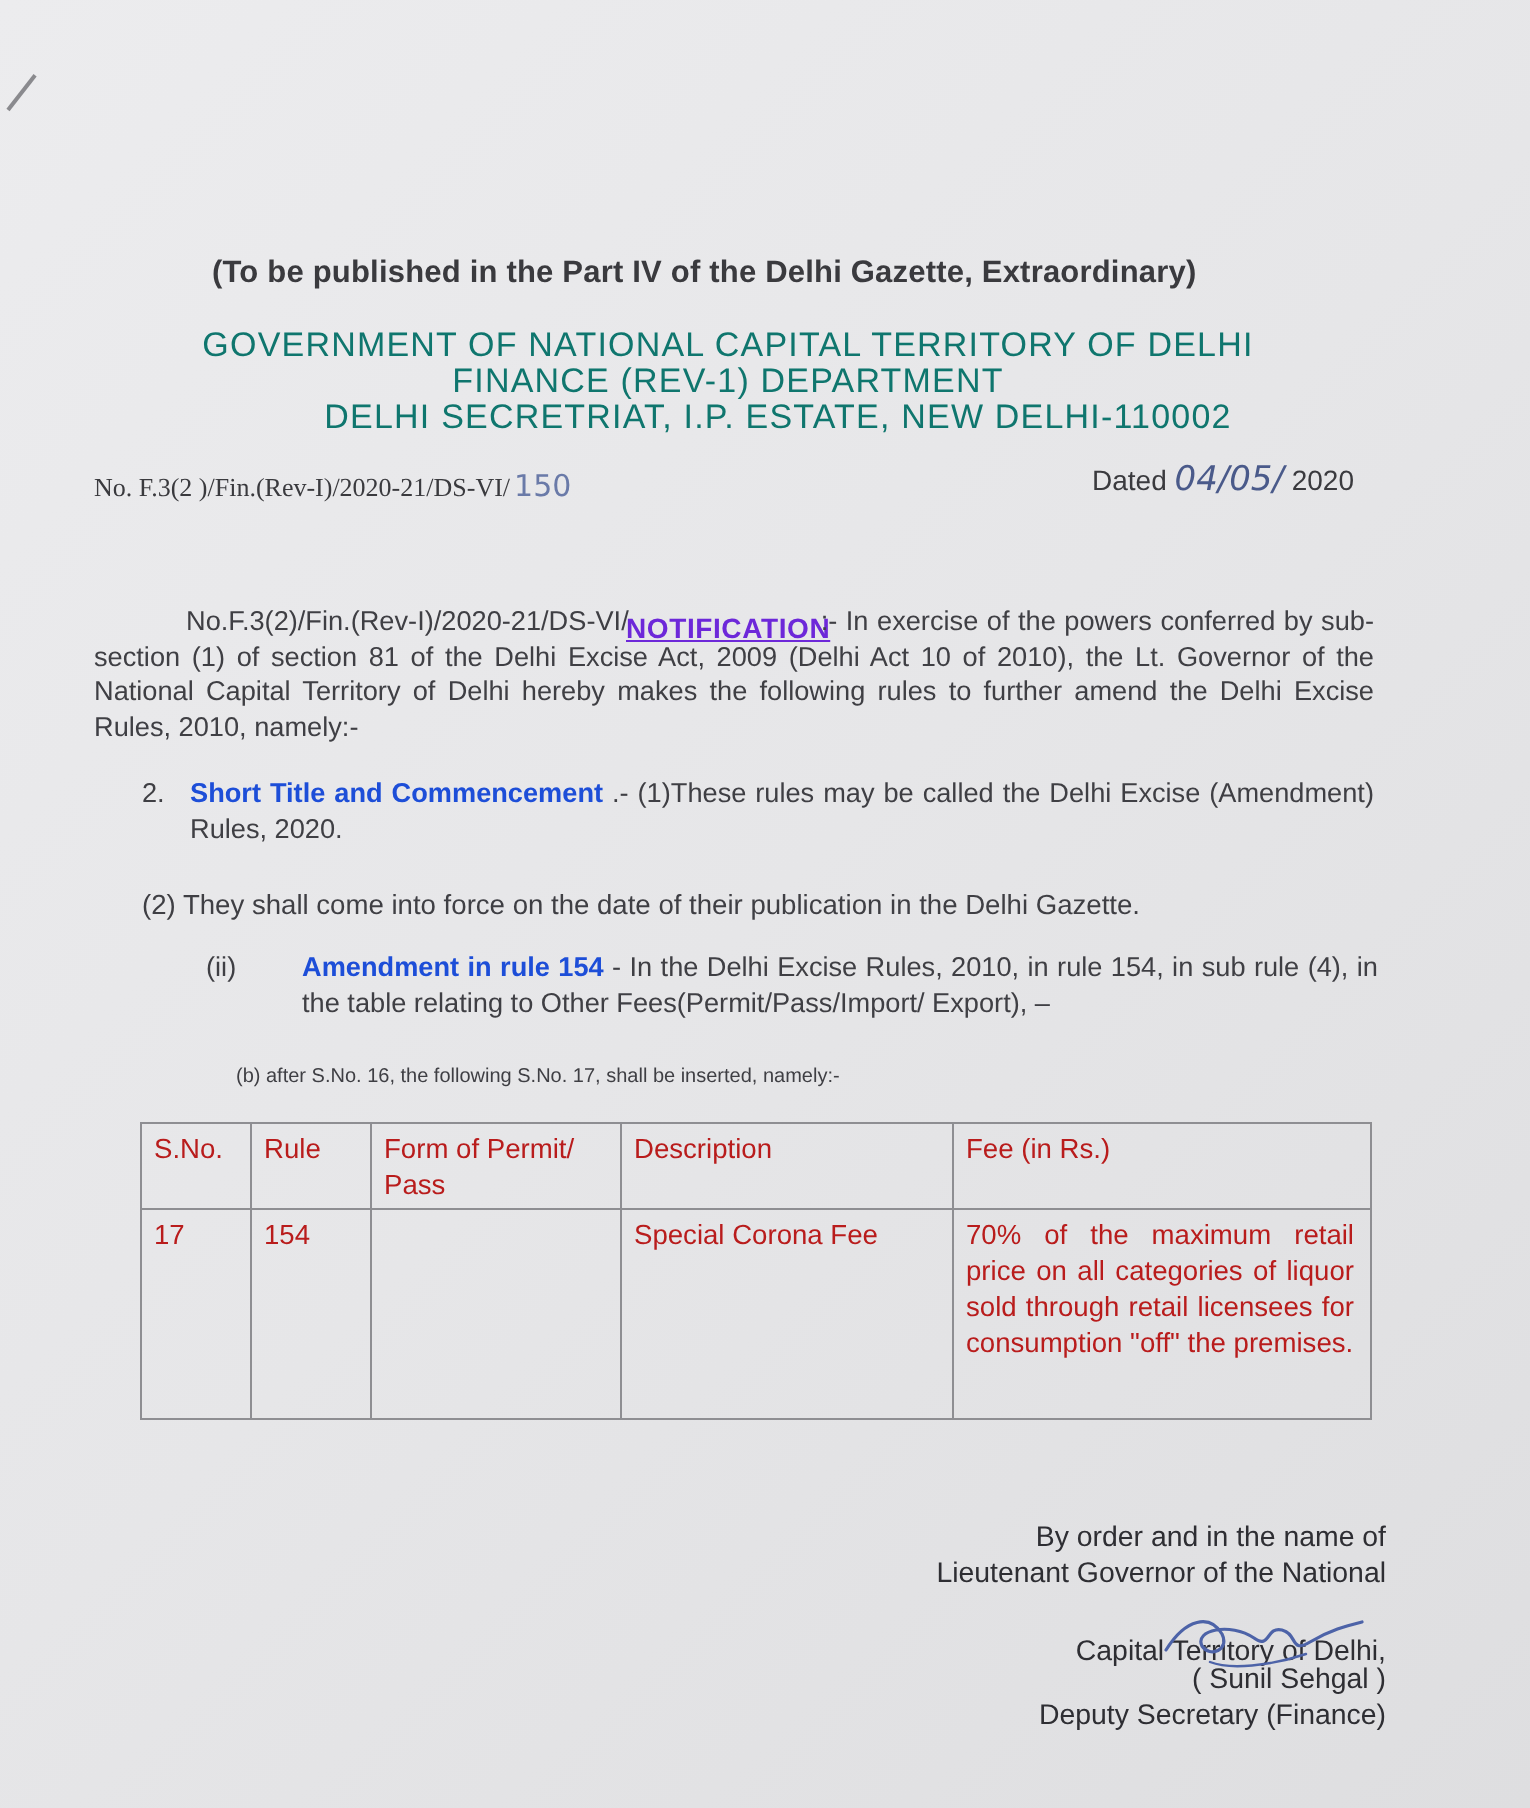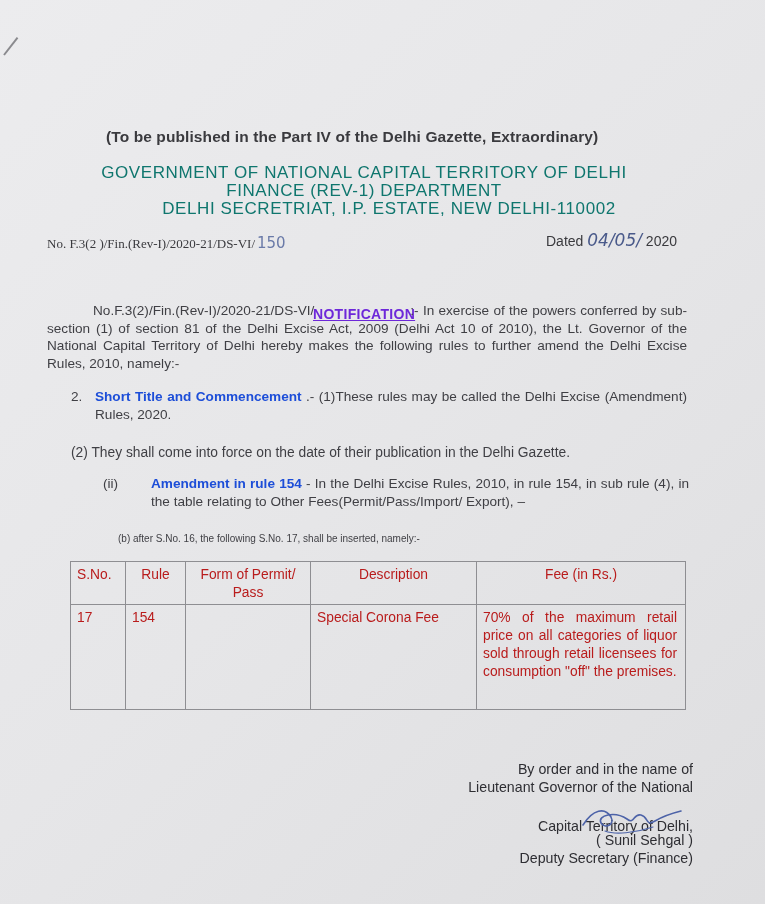--- a/index.html
+++ b/index.html
@@ -43,21 +43,21 @@
     .p4 .body { margin-left: 48px; display: block; }
     .p5 { left: 118px; top: 530px; width: 560px; font-size: 10px; }
     table.fees {
       position: absolute; left: 70px; top: 561px; width: 616px;
       border-collapse: collapse; font-size: 13.8px; color: #b91c1c;
     }
     table.fees th, table.fees td {
       border: 1.2px solid #8e8e92; vertical-align: top; font-weight: normal;
       padding: 4px 6px 2px 6px; line-height: 18px;
     }
-    table.fees th { text-align: center; height: 36px; }
+    table.fees th { text-align: left; height: 36px; }
     table.fees td { height: 98px; }
     .c-sno { width: 42px; }
     .c-rule { width: 47px; }
     .c-form { width: 112px; }
     .c-desc { width: 153px; }
     .fee-text { text-align: justify; text-align-last: left; display: block; padding-right: 2px; }
     .sig { position: absolute; right: 72px; text-align: right; font-size: 14.2px; color: #2e2e33; line-height: 18px; }
     .sig1 { top: 760px; }
     .sig2 { top: 778px; }
     .sig3 { top: 817px; }

